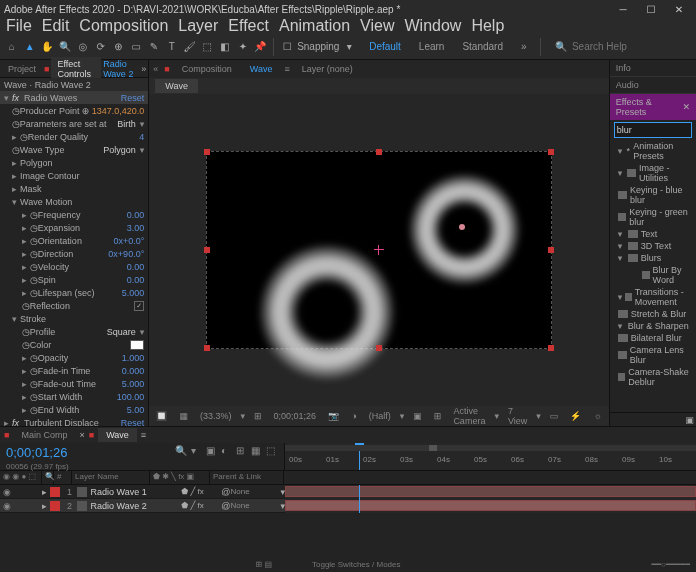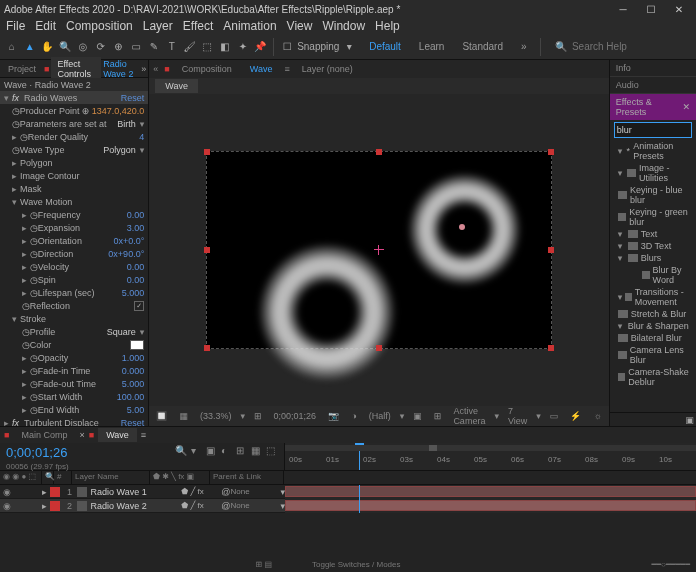--- a/index.html
+++ b/index.html
@@ -1,20 +1,20 @@
 <!DOCTYPE html>
 <html><head>
 <meta charset="utf-8">
 <style>
 * { box-sizing: border-box; margin: 0; padding: 0; font-family: 'Segoe UI', Arial, sans-serif; }
 body { background: #1e1e1e; color: #aaa; font-size: 10px; overflow: hidden; width: 696px; height: 572px; }
 .titlebar { background: #2a2a2a; height: 18px; display: flex; align-items: center; justify-content: space-between; padding: 0 4px; color: #ccc; font-size: 10px; }
 .titlebar .winbtns { display: flex; gap: 2px; }
 .titlebar .winbtn { width: 26px; height: 14px; display: flex; align-items: center; justify-content: center; cursor: pointer; }
-.menubar { background: #2a2a2a; height: 16px; display: flex; gap: 10px; padding: 0 6px; align-items: center; font-size: 12px; }
+.menubar { background: #2a2a2a; height: 16px; display: flex; gap: 10px; padding: 0 6px; align-items: center; font-size: 16px; }
 .menubar span { cursor: pointer; color: #ccc; }
 .toolbar { background: #2a2a2a; height: 26px; display: flex; align-items: center; padding: 0 4px; gap: 2px; border-bottom: 1px solid #111; }
 .toolbar .tbtn { width: 18px; height: 18px; display: flex; align-items: center; justify-content: center; color: #aaa; cursor: pointer; }
 .toolbar .sep { width: 1px; height: 18px; background: #444; margin: 0 3px; }
 .toolbar .wslabel { color: #999; font-size: 10px; padding: 2px 8px; cursor: pointer; }
 .toolbar .wslabel.active { color: #3a9ff5; }
 .toolbar .search { flex: 1; display: flex; align-items: center; gap: 4px; padding-left: 10px; }
 .toolbar .search input { background: transparent; border: none; color: #ccc; font-size: 10px; outline: none; width: 120px; }
 .main { display: flex; height: 366px; }
 .left { width: 185px; background: #232323; border-right: 1px solid #111; display: flex; flex-direction: column; }

